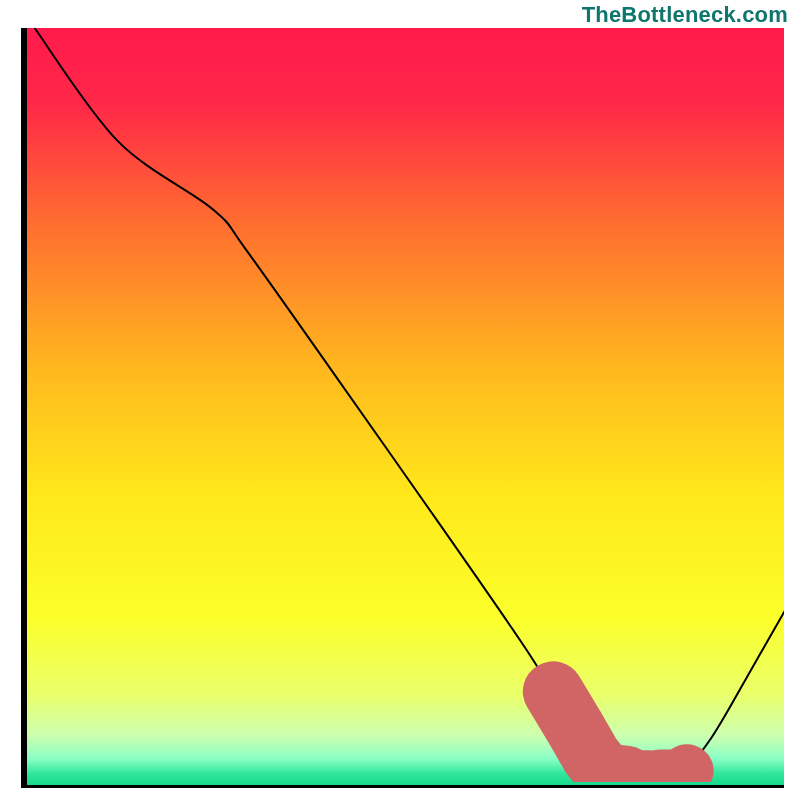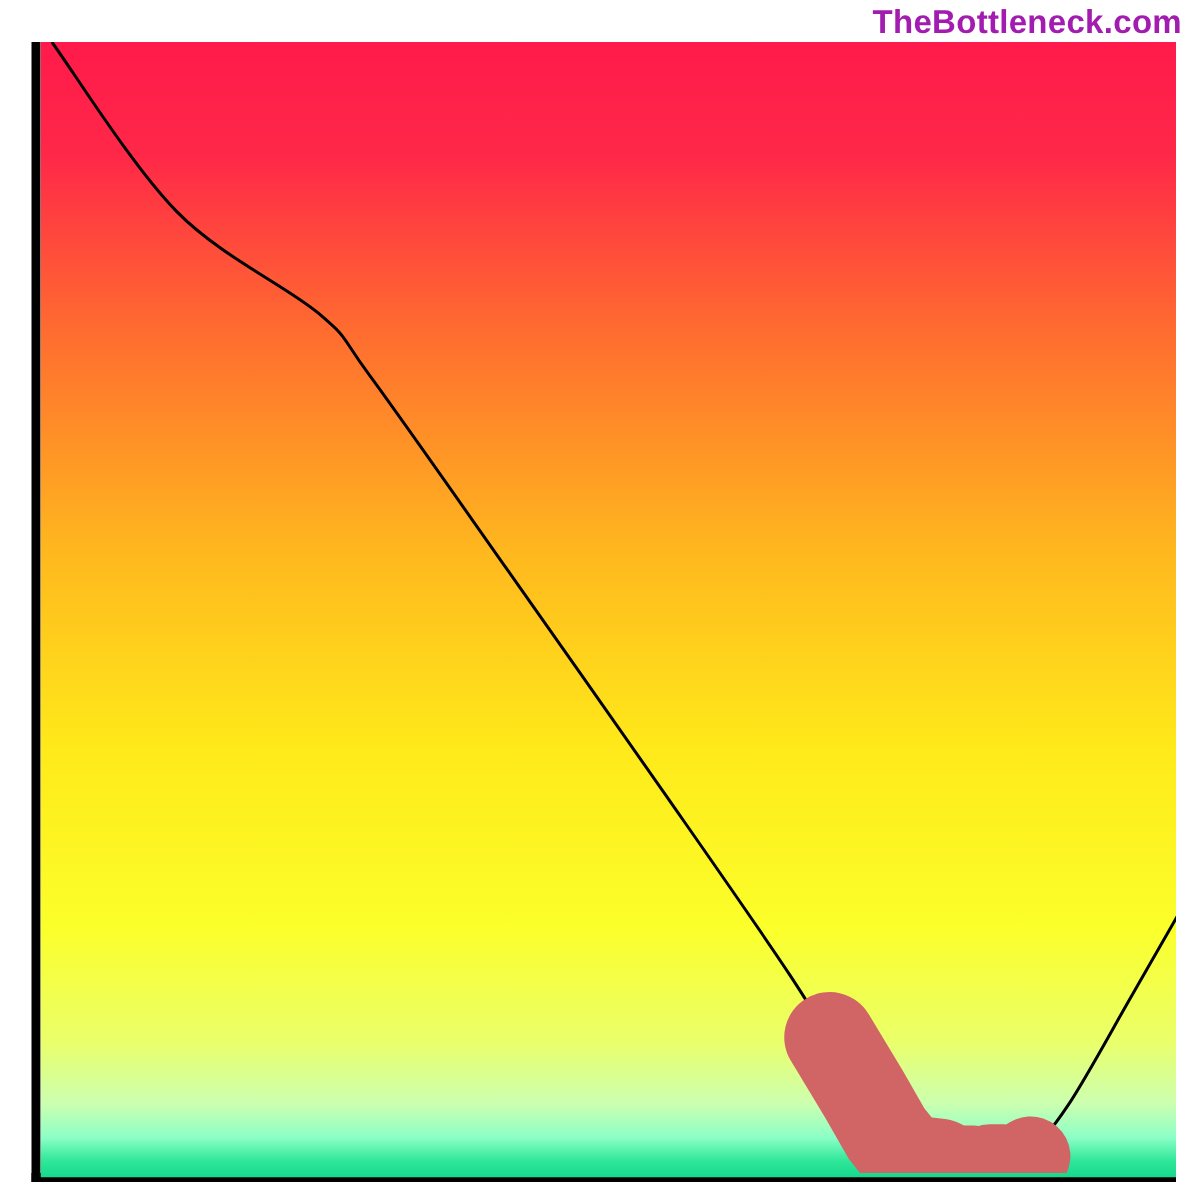--- a/index.html
+++ b/index.html
@@ -5,21 +5,21 @@
   * { margin: 0; padding: 0; box-sizing: border-box; }
   html, body { width: 800px; height: 800px; overflow: hidden; background: #fff; }
   .wrap { position: relative; width: 800px; height: 800px; }
   .attribution {
     position: absolute;
     top: 2px;
     right: 12px;
     font-family: Arial, Helvetica, sans-serif;
     font-size: 22px;
     font-weight: 600;
-    color: #a21caf;
+    color: #0f766e;
     letter-spacing: 0.2px;
   }
   .plot {
     position: absolute;
     left: 21px;
     top: 28px;
     width: 763px;
     height: 760px;
   }
   

